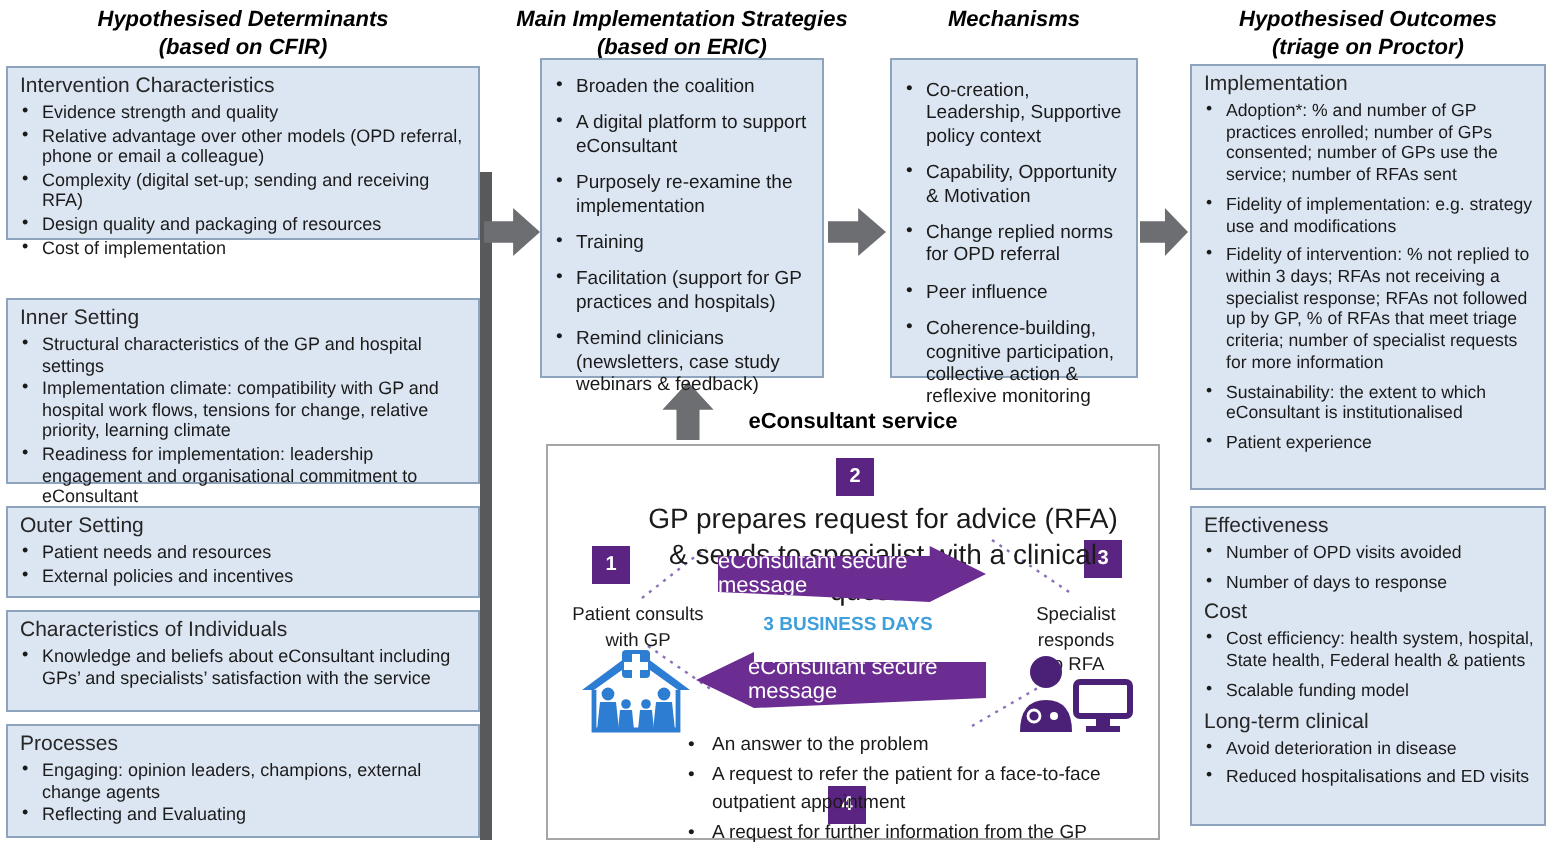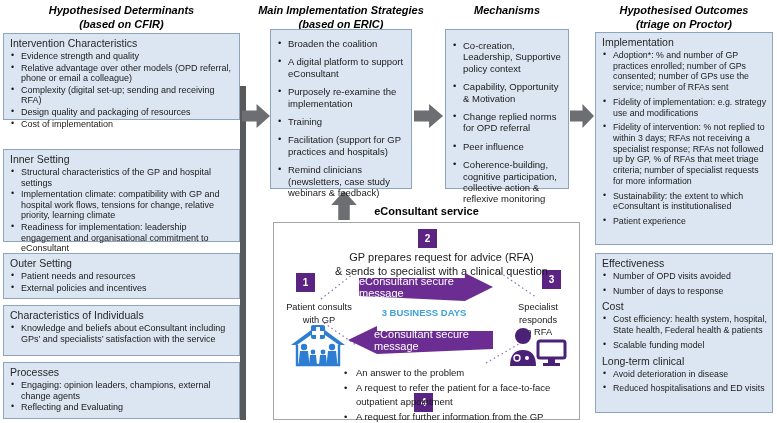--- a/index.html
+++ b/index.html
@@ -20,21 +20,21 @@
   ul.tiny{font-size:8.8px;}
   ul.tiny li{line-height:1.22;margin-bottom:4px;}
   .shadowbar{position:absolute;background:#58595b;}
   .garrow{position:absolute;background:#6d6e71;}
   .garrow.right{clip-path:polygon(0 32%,52% 32%,52% 10%,100% 50%,52% 90%,52% 68%,0 68%);}
   .garrow.up{clip-path:polygon(32% 100%,32% 48%,10% 48%,50% 0,90% 48%,68% 48%,68% 100%);}
   .econ-title{position:absolute;font-weight:bold;font-size:11px;text-align:center;color:#000;}
   .econ-box{position:absolute;background:#ffffff;border:1px solid #a6a6a6;box-sizing:border-box;}
   .sq{position:absolute;width:19px;height:19px;background:#5b2483;color:#fff;
     font-size:10px;font-weight:bold;display:flex;align-items:center;justify-content:center;}
-  .step-text{position:absolute;text-align:center;font-size:11px;line-height:1.3;color:#1a1a1a;}
+  .step-text{position:absolute;text-align:center;font-size:14px;line-height:1.3;color:#1a1a1a;}
   .parrow{position:absolute;background:#6b2d91;color:#fff;font-size:11px;
     display:flex;align-items:center;}
   .parrow.fwd{clip-path:polygon(0 18%,79% 18%,79% 0,100% 50%,79% 100%,0 82%);
     justify-content:center;padding-right:24px;box-sizing:border-box;}
   .parrow.back{clip-path:polygon(100% 18%,20% 18%,20% 0,0 50%,20% 100%,100% 82%);
     justify-content:center;padding-left:26px;box-sizing:border-box;}
   .actor-label{position:absolute;text-align:center;font-size:9.3px;line-height:1.35;color:#1a1a1a;}
   .duration{position:absolute;text-align:center;font-size:9.5px;font-weight:bold;color:#3f9fdb;}
   .responses{position:absolute;list-style:none;margin:16px;padding:0;font-size:9.5px;color:#1a1a1a;}
   .responses li{position:relative;padding-left:14px;line-height:1.55;}

